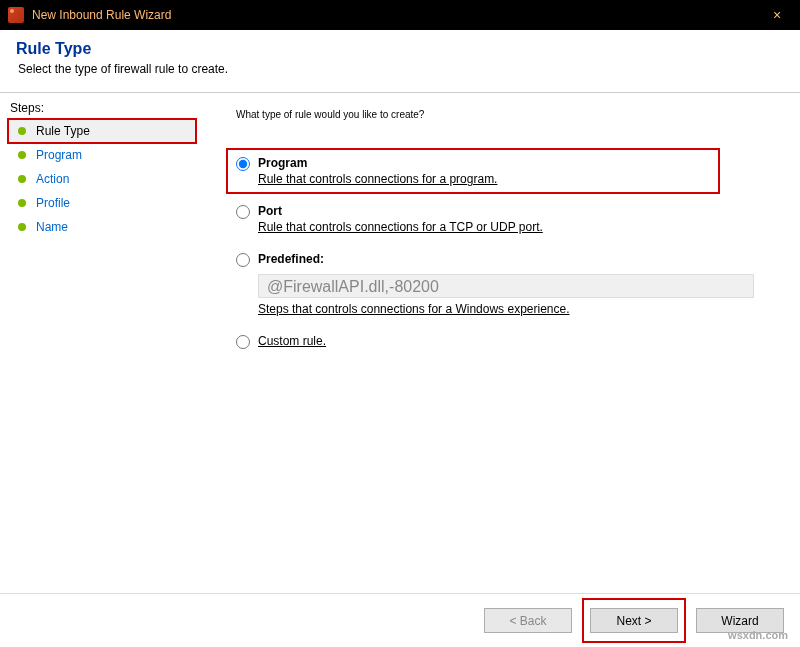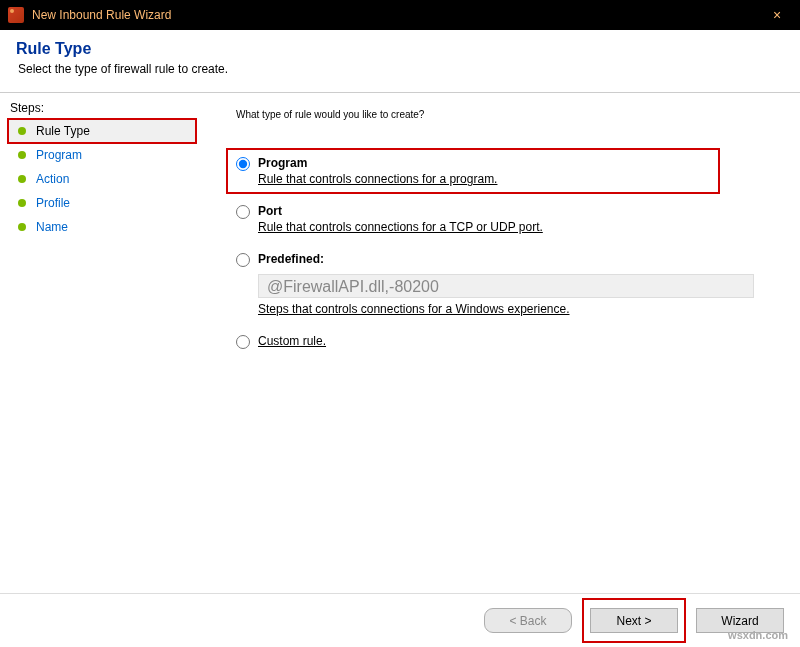--- a/index.html
+++ b/index.html
@@ -39,21 +39,21 @@
 .option .row { display: flex; align-items: flex-start; }
 .option input[type=radio] { width: 14px; height: 14px; margin-top: 1px; margin-right: 8px; cursor: pointer; }
 .option .texts { flex: 1; }
 .option .opt-title { font-weight: bold; font-size: 12px; margin-bottom: 2px; }
 .option .opt-desc { font-size: 12px; color: #000; text-decoration: underline; }
 .option.highlight::before { content: ""; position: absolute; border: 2px solid #d00000; top: -8px; left: -10px; right: 56px; bottom: -8px; pointer-events: none; }
 .option .predef-select { margin-top: 6px; margin-left: 22px; width: 496px; height: 24px; background: #f0f0f0; border: 1px solid #ddd; padding: 3px 8px; color: #888; font-size: 16px; margin-bottom: 4px; }
 
 .footer { position: absolute; bottom: 0; right: 0; left: 0; height: 54px; border-top: 1px solid #ddd; background: #fff; display: flex; justify-content: flex-end; align-items: center; padding-right: 16px; gap: 10px; }
 .footer button { width: 88px; height: 25px; background: #e1e1e1; border: 1px solid #adadad; font-size: 12px; font-family: inherit; cursor: pointer; }
-.footer button:disabled { color: #888; cursor: default; background: #e8e8e8; border-radius: 9px; }
+.footer button:disabled { color: #888; cursor: default; background: #e8e8e8; }
 .footer .next-wrap { border: 2px solid #d00000; padding: 8px 6px; display: inline-flex; }
 
 .watermark { position: absolute; bottom: 6px; right: 12px; font-size: 11px; color: #aaa; font-weight: bold; }
 </style>
 </head>
 <body>
 
 <div class="titlebar">
   <div class="icon"></div>
   <div class="title">New Inbound Rule Wizard</div>

